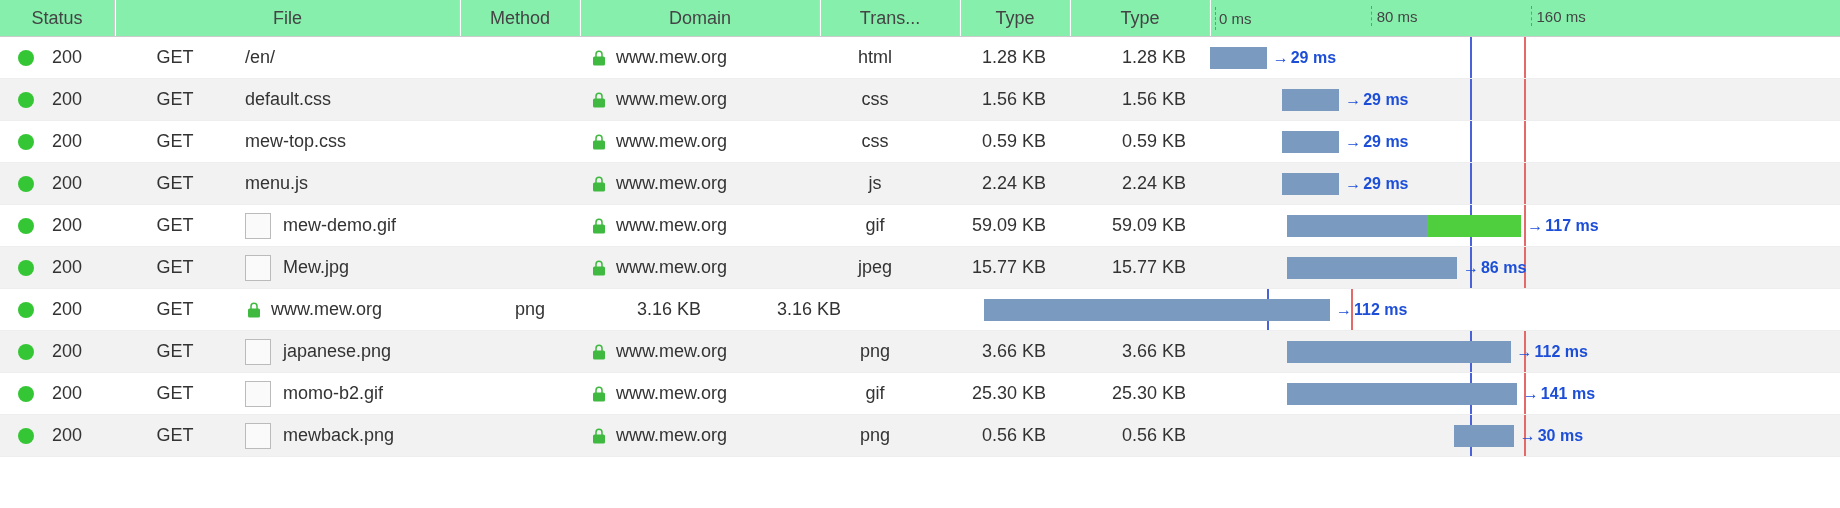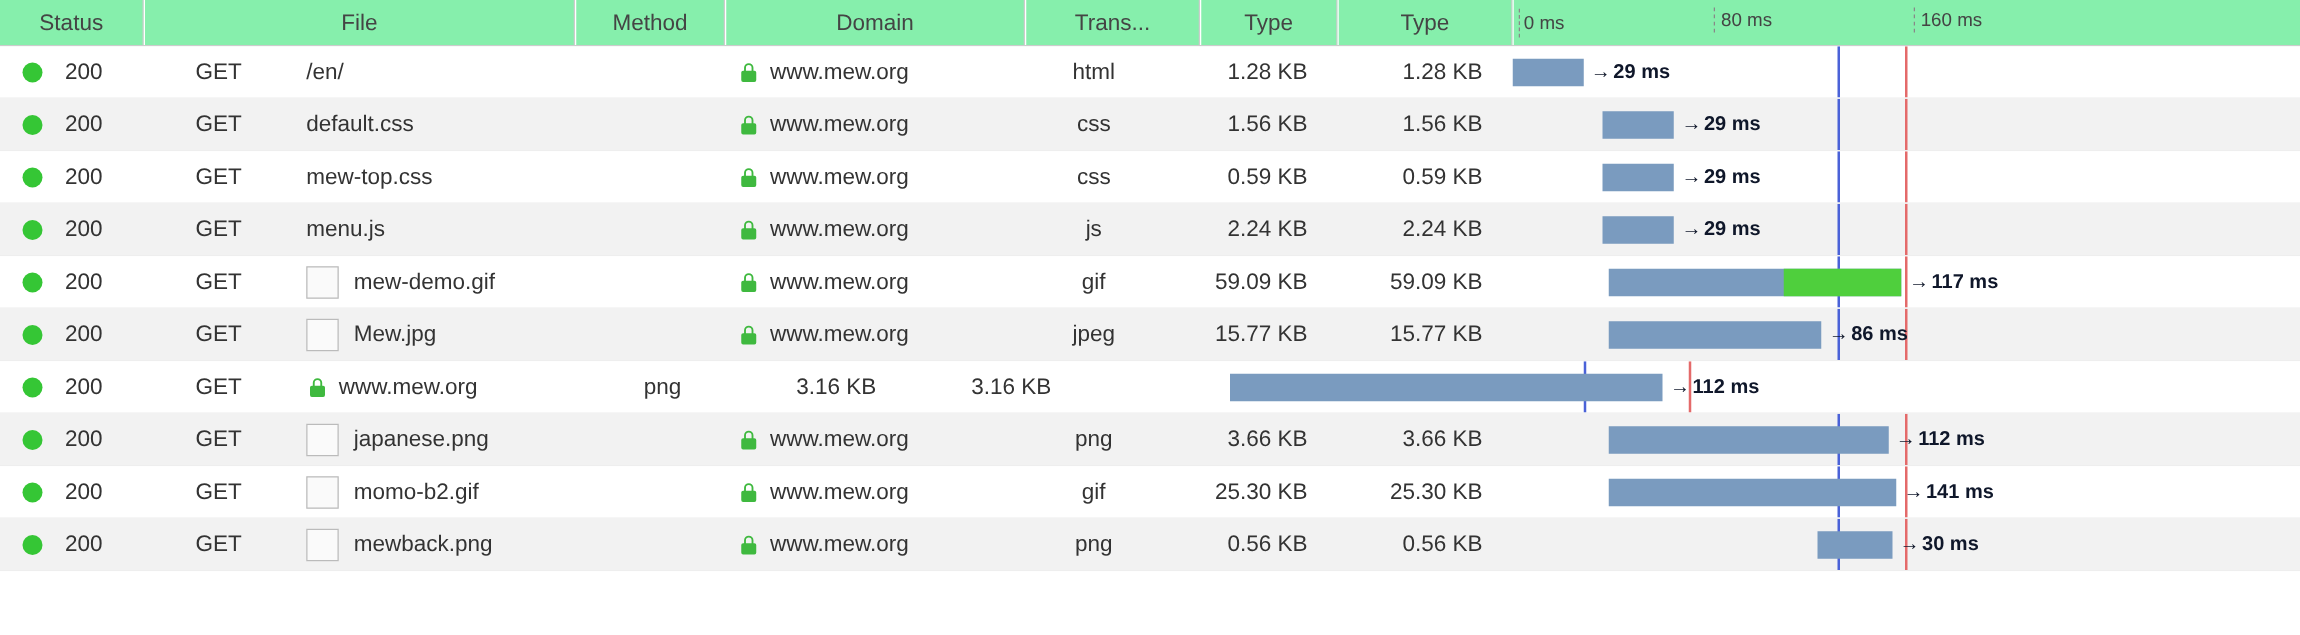--- a/index.html
+++ b/index.html
@@ -114,21 +114,21 @@
   .tl-bar .seg-green {
     position: absolute; top:0; bottom:0; right:0;
     background: #4fcf3d;
   }
   .tl-label {
     position: absolute;
     top: 10px; height: 22px;
     display: flex; align-items: center;
     font-size: 16px;
     font-weight: 600;
-    color: #0f172a;
+    color: #1d4ed8;
     white-space: nowrap;
   }
   .tl-label::before {
     content: "→ ";
     margin-right: 2px;
     font-weight: 400;
   }
   .tl-vline {
     position: absolute; top:0; bottom:0; width:0;
   }

